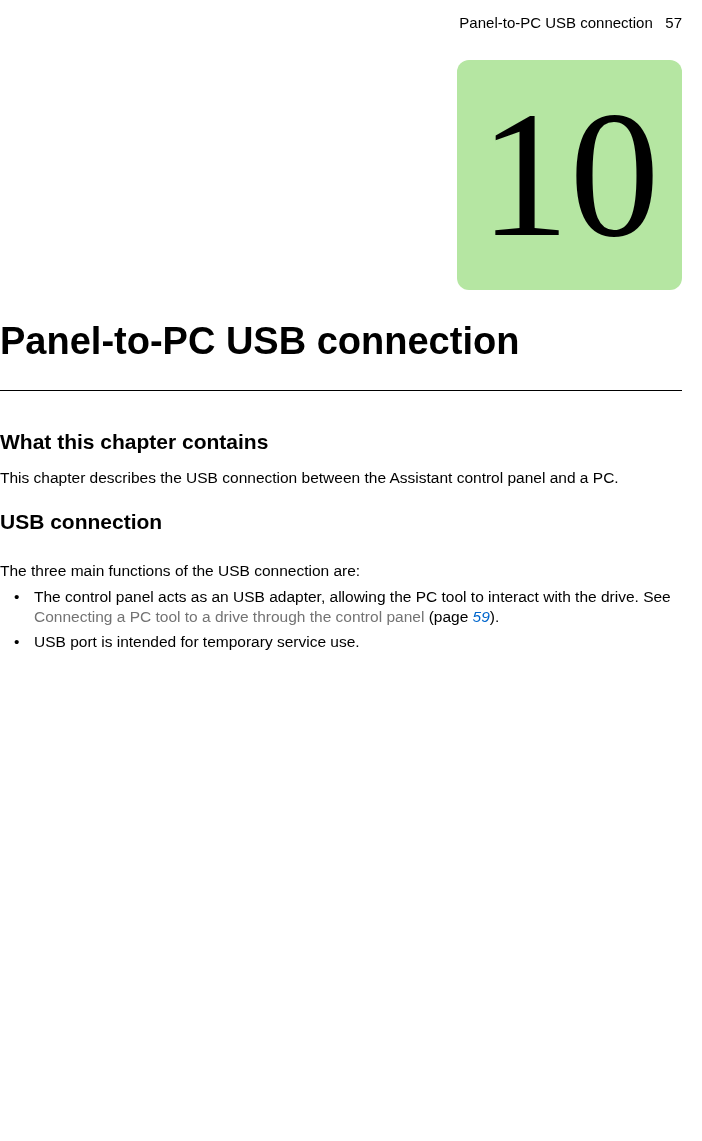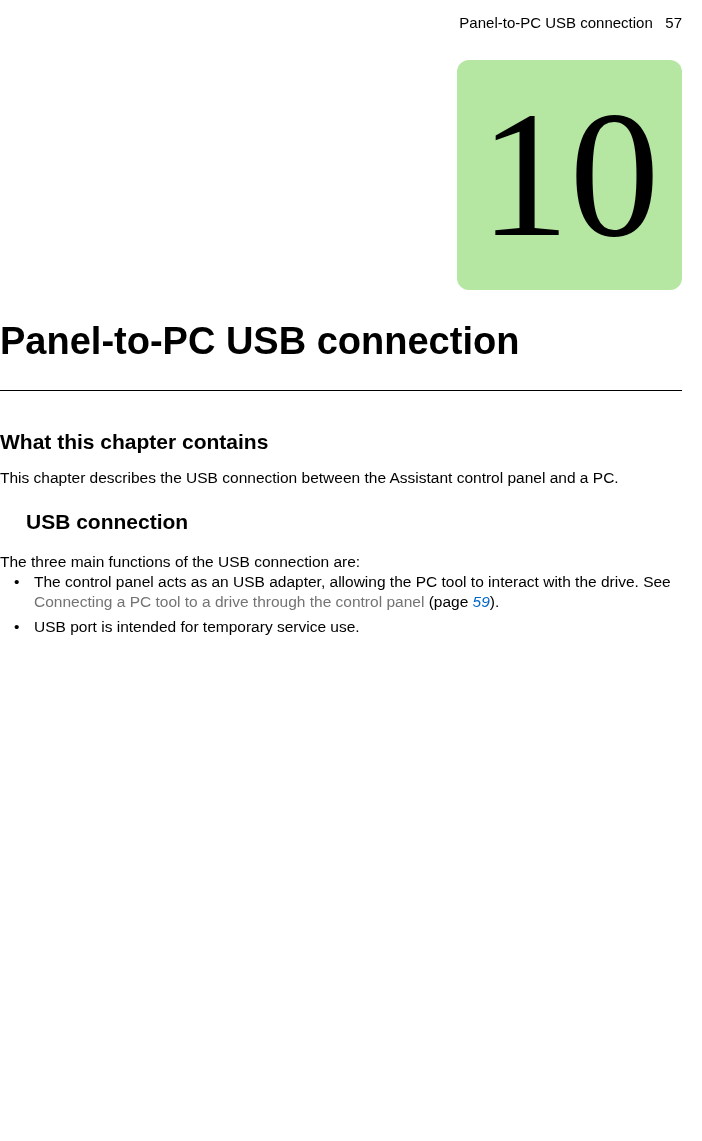--- a/index.html
+++ b/index.html
@@ -67,27 +67,26 @@
       margin-bottom: 14px;
     }
     .body-text {
       font-size: 15.5px;
       line-height: 1.3;
       margin-bottom: 22px;
     }
     .sub-heading {
       font-size: 21px;
       font-weight: bold;
-      margin-bottom: 18px;
-      padding-left: 26px;
+      margin-bottom: 27px;
     }
     .intro-text {
       font-size: 15.5px;
       line-height: 1.3;
-      margin-bottom: 0;
+      margin-bottom: 6px;
     }
     ul {
       list-style: none;
       padding-left: 0;
     }
     ul li {
       font-size: 15.5px;
       line-height: 1.3;
       padding-left: 34px;
       position: relative;

